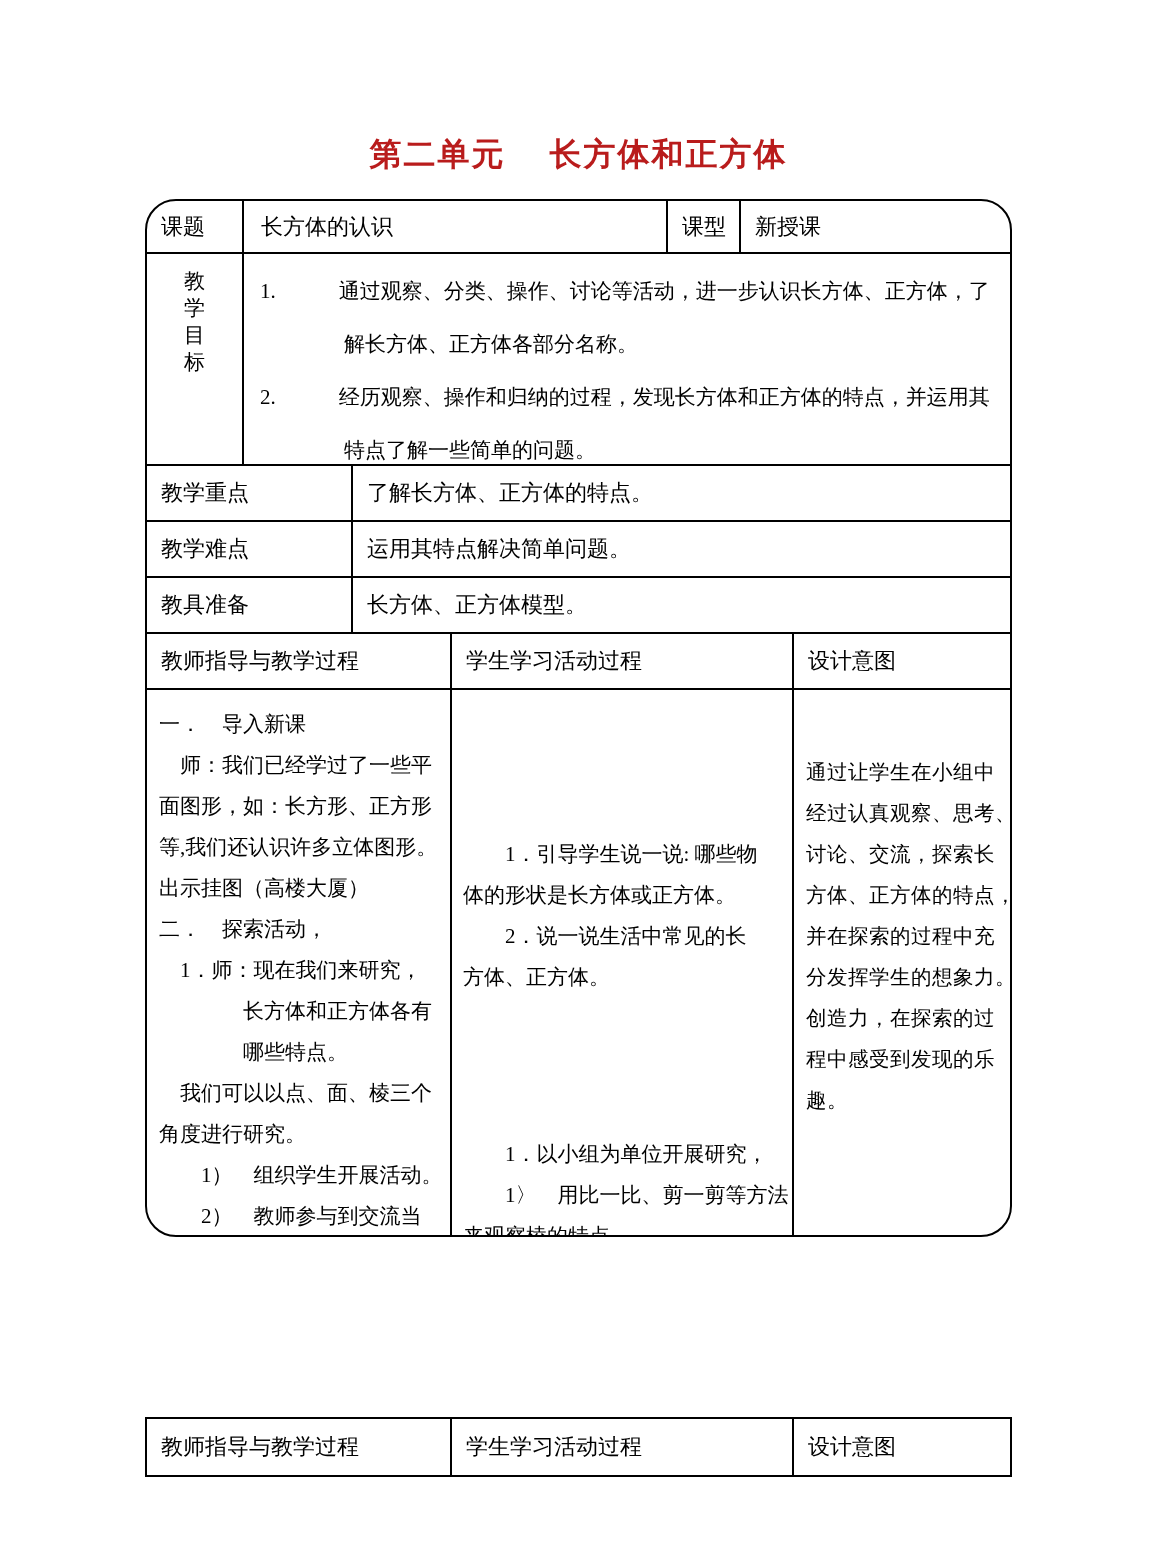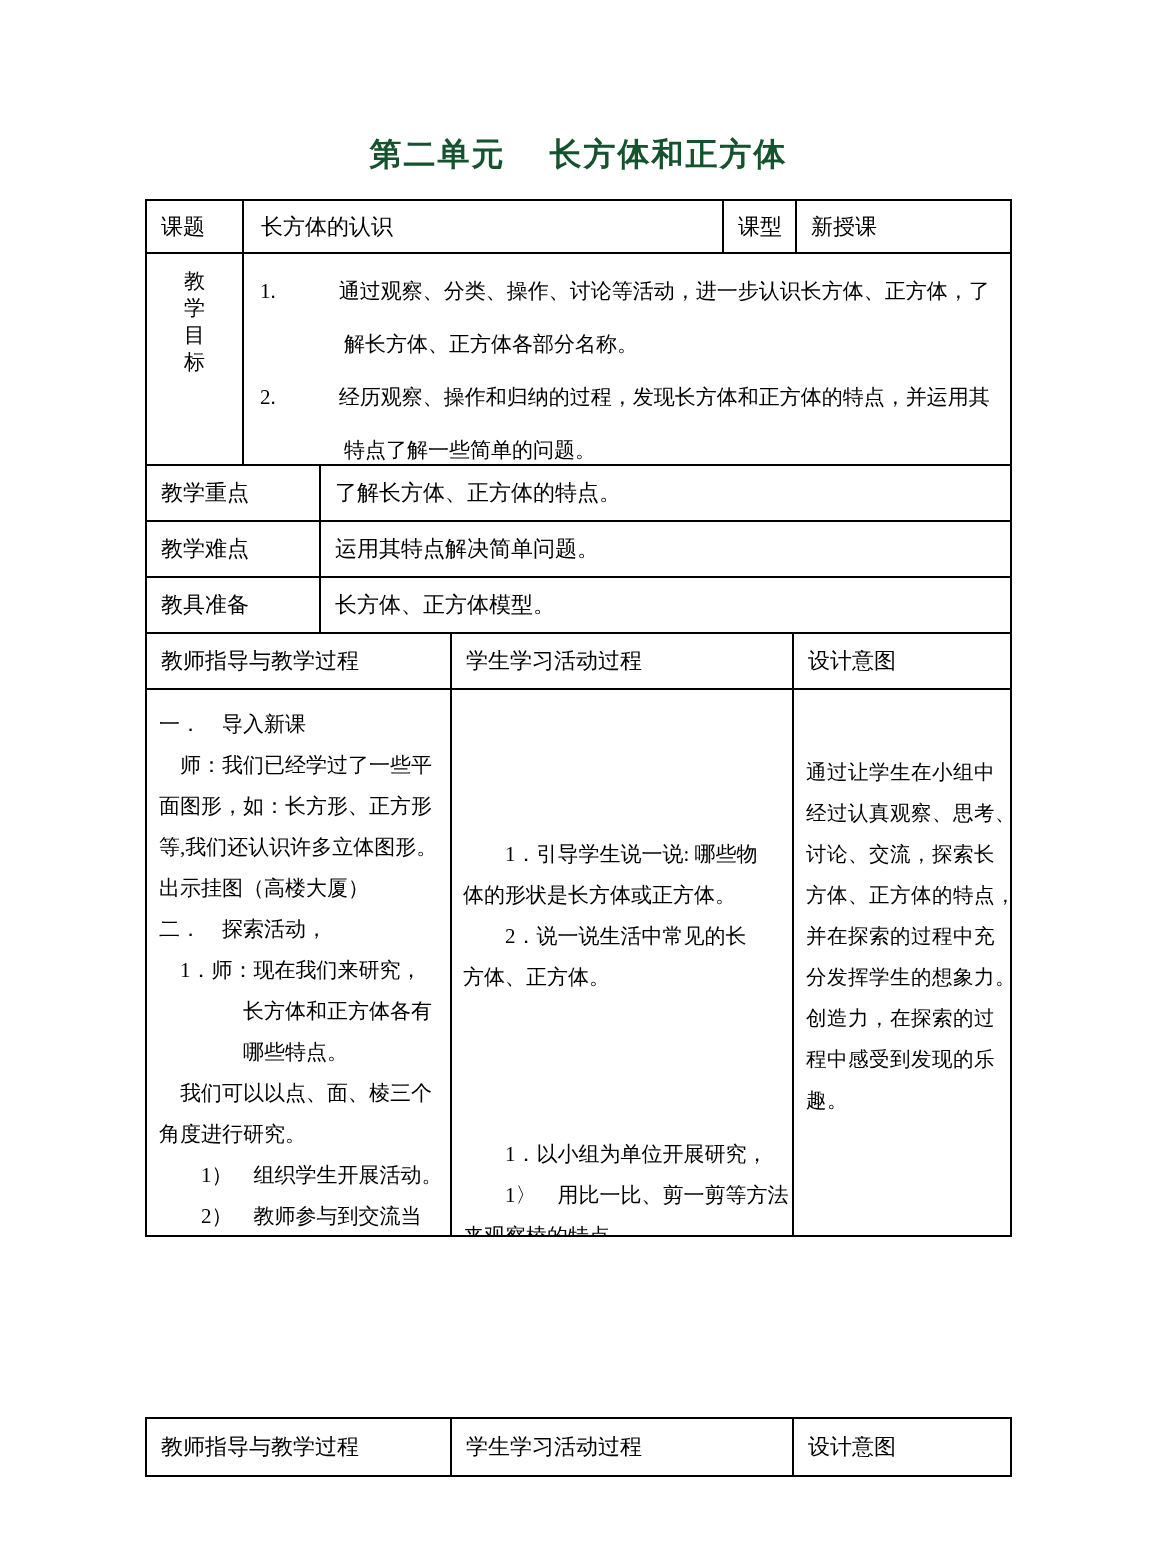--- a/index.html
+++ b/index.html
@@ -16,55 +16,55 @@
     overflow: hidden;
   }
   .doc-title {
     position: absolute;
     top: 134px;
     left: 145px;
     width: 867px;
     text-align: center;
     font-size: 32px;
     font-weight: bold;
-    color: #14532d;
+    color: #b91c1c;
     line-height: 40px;
     letter-spacing: 2px;
     white-space: pre;
   }
   .tbl {
     position: absolute;
     left: 145px;
     width: 867px;
     border: 2px solid #000000;
     background: #ffffff;
   }
-  .tbl-main { top: 199px; }
+  .tbl-main { top: 199px; border-radius: 31px; }
   .tbl-second { top: 1417px; }
   .row { display: flex; }
   .row + .row { border-top: 2px solid #000000; }
   .cell { overflow: hidden; }
   .cell + .cell { border-left: 2px solid #000000; }
 
   
   .r-title-row { height: 51px; }
   .r-objectives { height: 212px; }
   .r-kv { height: 56px; }
   .r-headers { height: 56px; }
   .r-content { height: 547px; }
   .r-headers2 { height: 56px; }
 
   
   .w-lab1 { width: 95px; }
-  .w-val1 { width: 480px; }
+  .w-val1 { width: 424px; }
   .w-lab2 { width: 73px; }
   .w-val2 { flex: 1; }
   .w-oblab { width: 95px; }
   .w-obval { flex: 1; }
-  .w-kvlab { width: 172px; }
+  .w-kvlab { width: 204px; }
   .w-kvval { flex: 1; }
   .w-c1 { width: 303px; font-family: Liberation Serif, serif; }
   .w-c2 { width: 342px; }
   .w-c3 { flex: 1; }
 
   
   .single {
     display: flex;
     align-items: center;
     font-size: 22px;

